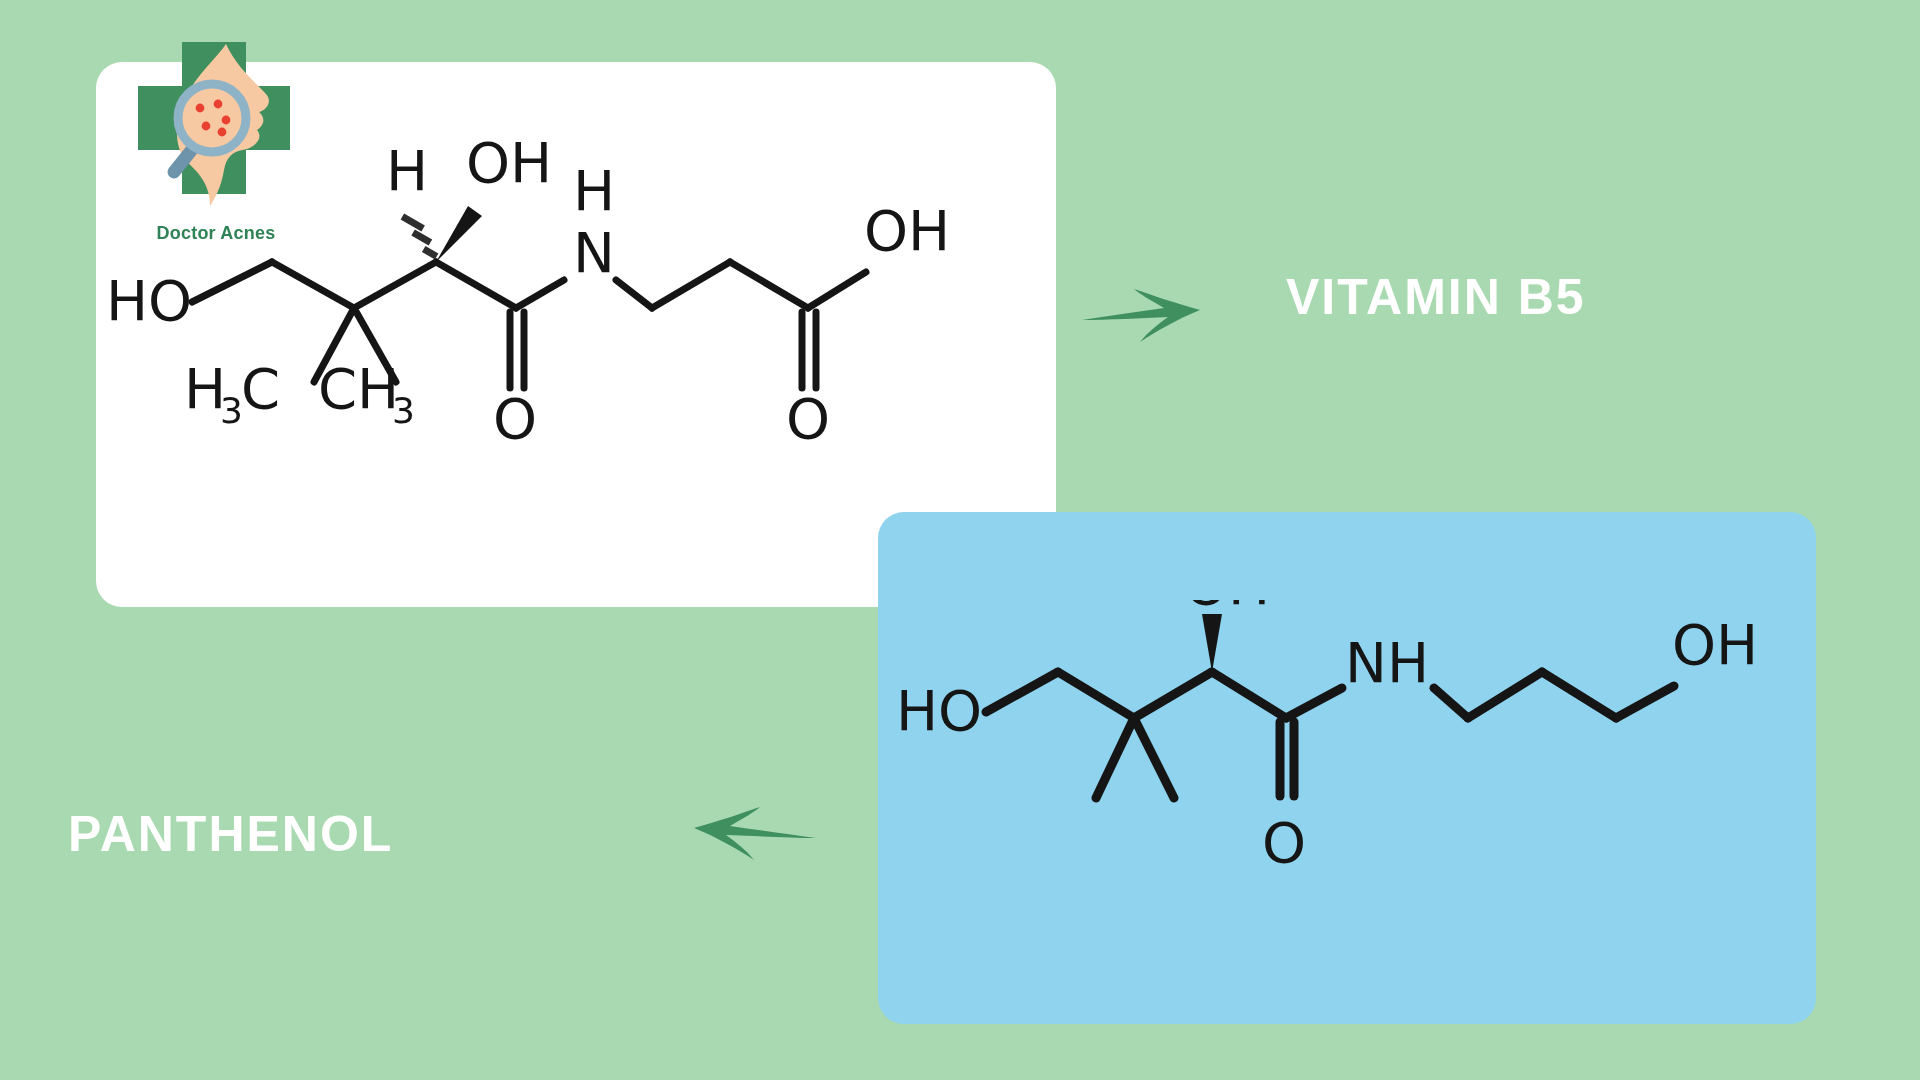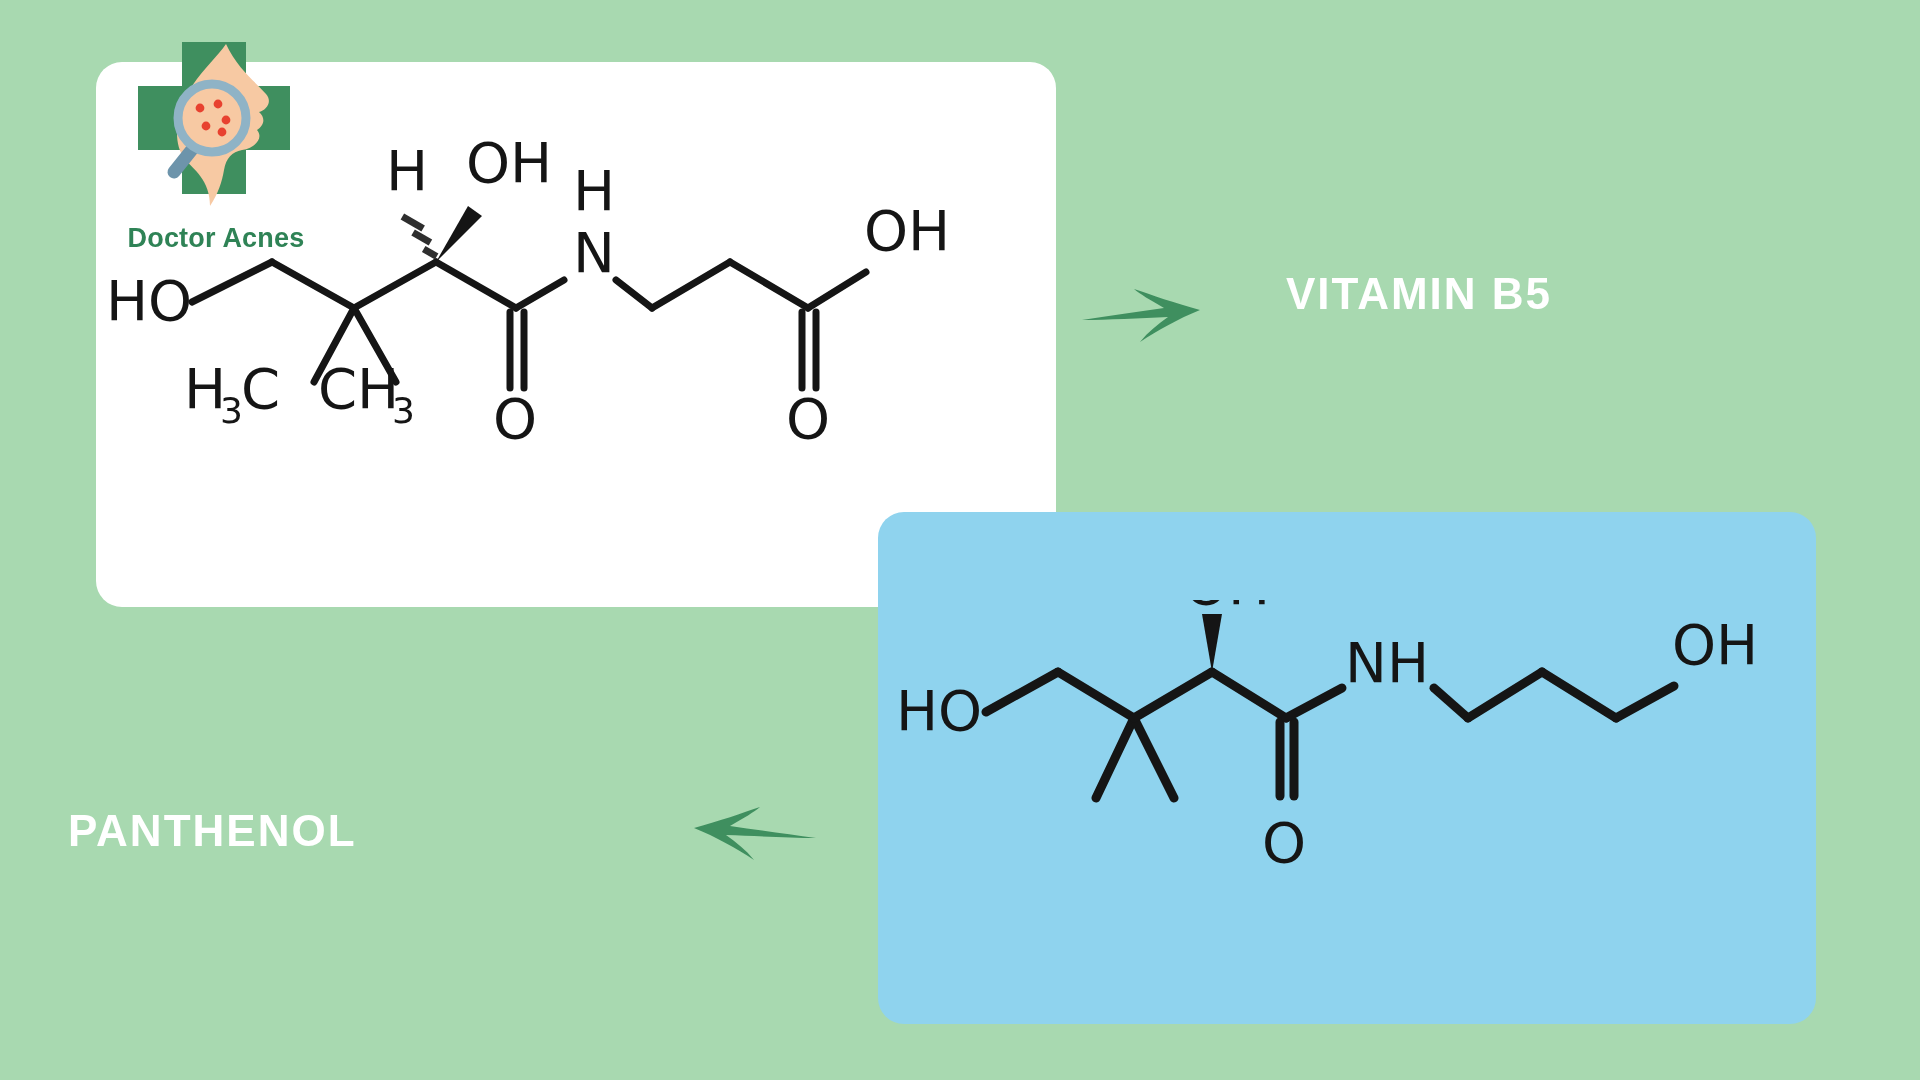--- a/index.html
+++ b/index.html
@@ -48,21 +48,21 @@
     height: 240px;
   }
   #logo-mark { position: absolute; left: 28px; top: 0; width: 200px; height: 190px; }
   #logo-text {
     position: absolute;
     left: 0;
     top: 193px;
     width: 260px;
     text-align: center;
     color: #2f8356;
-    font-size: 27px;
+    font-size: 18px;
     font-weight: bold;
     letter-spacing: .2px;
     white-space: nowrap;
   }
 
   
   #b5-structure {
     position: absolute;
     left: 96px;
     top: 120px;
@@ -75,21 +75,21 @@
     top: 600px;
     width: 900px;
     height: 320px;
   }
 
   
   .word-label {
     position: absolute;
     color: #ffffff;
     font-weight: bold;
-    font-size: 44px;
+    font-size: 50px;
     letter-spacing: 2px;
     white-space: nowrap;
     line-height: 1;
   }
   #label-vitaminb5 { left: 1286px; top: 272px; }
   #label-panthenol { left: 68px;  top: 790px; margin-top: 19px; }
 
   
   #arrow-right { position: absolute; left: 1078px; top: 282px; width: 150px; height: 66px; }
   #arrow-left  { position: absolute; left: 660px;  top: 800px; width: 160px; height: 66px; }

